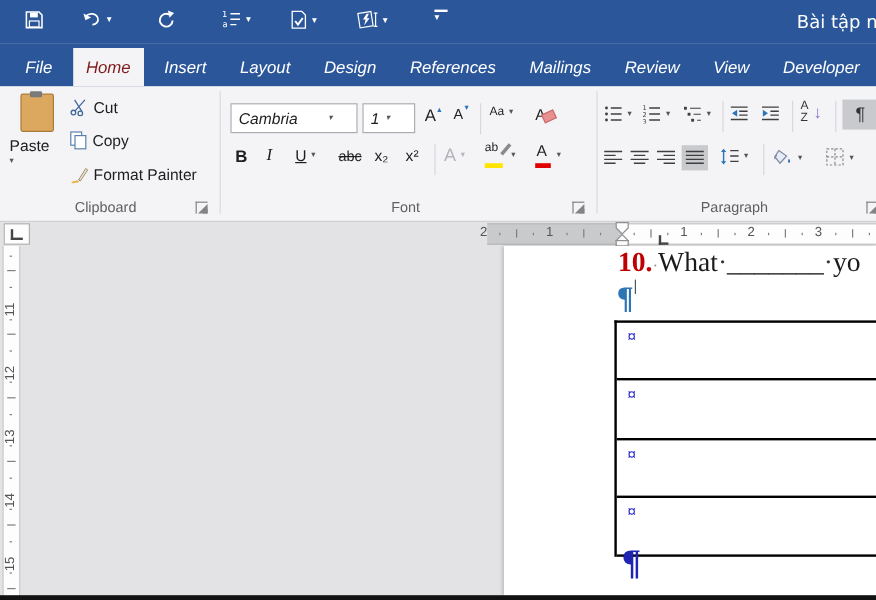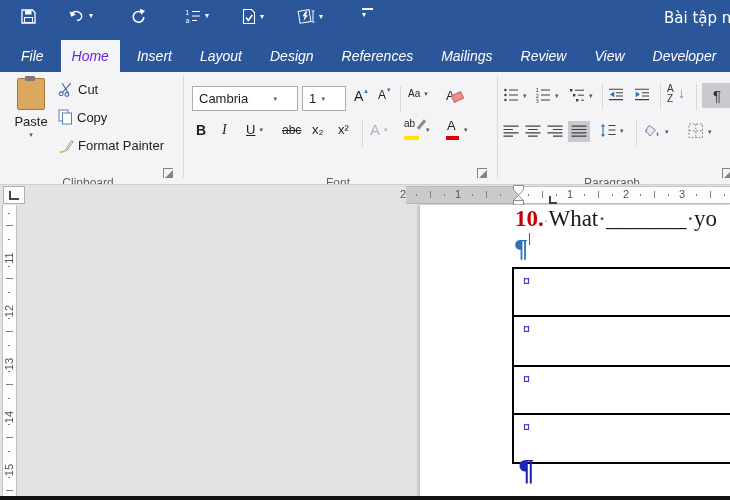--- a/index.html
+++ b/index.html
@@ -10,35 +10,35 @@
   .titlebar{left:0;top:0;width:730px;height:36px;background:#2b579a;}
   .qat-item{position:absolute;top:8px;display:flex;align-items:center;gap:3px;}
   .ddw{font-size:8px;color:#fff;line-height:1;}
   .title-text{position:absolute;left:664px;top:9px;color:#fff;font-size:15px;white-space:nowrap;
               font-family:"DejaVu Sans",sans-serif;}
   .overflow-btn{width:11px;text-align:center;border-top:2px solid #fff;padding-top:1px;}
   
   .tabsrow{left:0;top:36px;width:730px;height:36px;background:#2b579a;display:flex;align-items:flex-end;
            padding-left:10px;gap:6px;box-sizing:border-box;overflow:hidden;}
   .tab{height:32px;display:flex;align-items:center;padding:0 11px;font-size:14px;color:#fff;white-space:nowrap;font-style:italic;}
-  .tab.active{background:#f4f4f6;color:#6d28d9;}
+  .tab.active{background:#f4f4f6;color:#7f1d1d;}
   
   .ribbon{left:0;top:72px;width:730px;height:113px;background:#f4f4f6;border-bottom:1px solid #d0d0d2;
           box-sizing:border-box;overflow:hidden;}
   .gsep{position:absolute;top:4px;width:1px;height:102px;background:#dadadd;}
   .ssep{position:absolute;width:1px;height:26px;background:#d8d8da;}
-  .glabel{position:absolute;top:94px;width:100px;text-align:center;font-size:12px;color:#5f5f5f;margin-top:10px;}
+  .glabel{position:absolute;top:94px;width:100px;text-align:center;font-size:12px;color:#5f5f5f;}
   .sb{position:absolute;display:flex;align-items:center;gap:4px;font-size:13px;color:#1e1e1e;}
   .dd{font-size:7px;color:#555;line-height:1;}
   .launcher{position:absolute;width:9px;height:9px;border-left:1px solid #848484;border-top:1px solid #848484;}
   .launcher::after{content:"";position:absolute;right:0;bottom:0;width:0;height:0;
       border-left:4px solid transparent;border-top:4px solid transparent;
       border-right:4px solid #848484;border-bottom:4px solid #848484;}
   .combo{position:absolute;height:25px;background:#fff;border:1px solid #abadb3;box-sizing:border-box;
-         display:flex;align-items:center;justify-content:space-between;padding:0 20px 0 6px;font-size:13px;color:#1e1e1e;}
+         display:flex;align-items:center;justify-content:space-between;padding:0 20px 0 6px;font-size:13px;color:#1e1e1e;font-style:italic;}
   .pressed{background:#c8cacd;}
   .clipboard-icon{position:relative;width:26px;height:30px;background:#dca75f;border:1px solid #a87c38;border-radius:2px;}
   .clipboard-icon .clip{position:absolute;left:7px;top:-3px;width:10px;height:5px;background:#7a7a7a;border-radius:1px;}
   .bigbtn-label{font-size:13px;color:#1e1e1e;}
   .eraser{display:inline-block;width:9px;height:6px;background:#e89090;border:1px solid #c96e6e;
           transform:rotate(-25deg);margin-left:-3px;margin-bottom:-2px;}
   .ybar{position:absolute;left:0;bottom:0;width:15px;height:4px;background:#ffe400;}
   .rbar{position:absolute;left:0;bottom:0;width:13px;height:4px;background:#e00000;}
   
   .hruler{left:0;top:185px;width:730px;height:20px;background:#e3e3e5;}
@@ -138,21 +138,21 @@
     <div class="tab">Design</div>
     <div class="tab">References</div>
     <div class="tab">Mailings</div>
     <div class="tab">Review</div>
     <div class="tab">View</div>
     <div class="tab">Developer</div>
   </div>
 
   <div class="abs ribbon">
 
-    <div class="abs" style="left:8px;top:4px;width:46px;text-align:center">
+    <div class="abs" style="left:8px;top:4px;width:46px;">
       <div class="clipboard-icon" style="margin:2px auto 4px">
         <div class="clip"></div>
       </div>
       <div class="bigbtn-label">Paste</div>
       <div class="dd" style="margin-top:2px">▾</div>
     </div>
     <div class="sb" style="left:58px;top:9px">
       <svg width="16" height="16" viewBox="0 0 16 16">
         <path d="M4.6 11.4 L12.8 2.2 M10.3 12.1 L4.2 2.2" stroke="#44699e" stroke-width="1.1" fill="none"></path>
         <circle cx="3.2" cy="12.8" r="1.9" fill="none" stroke="#44699e" stroke-width="1.1"></circle>

